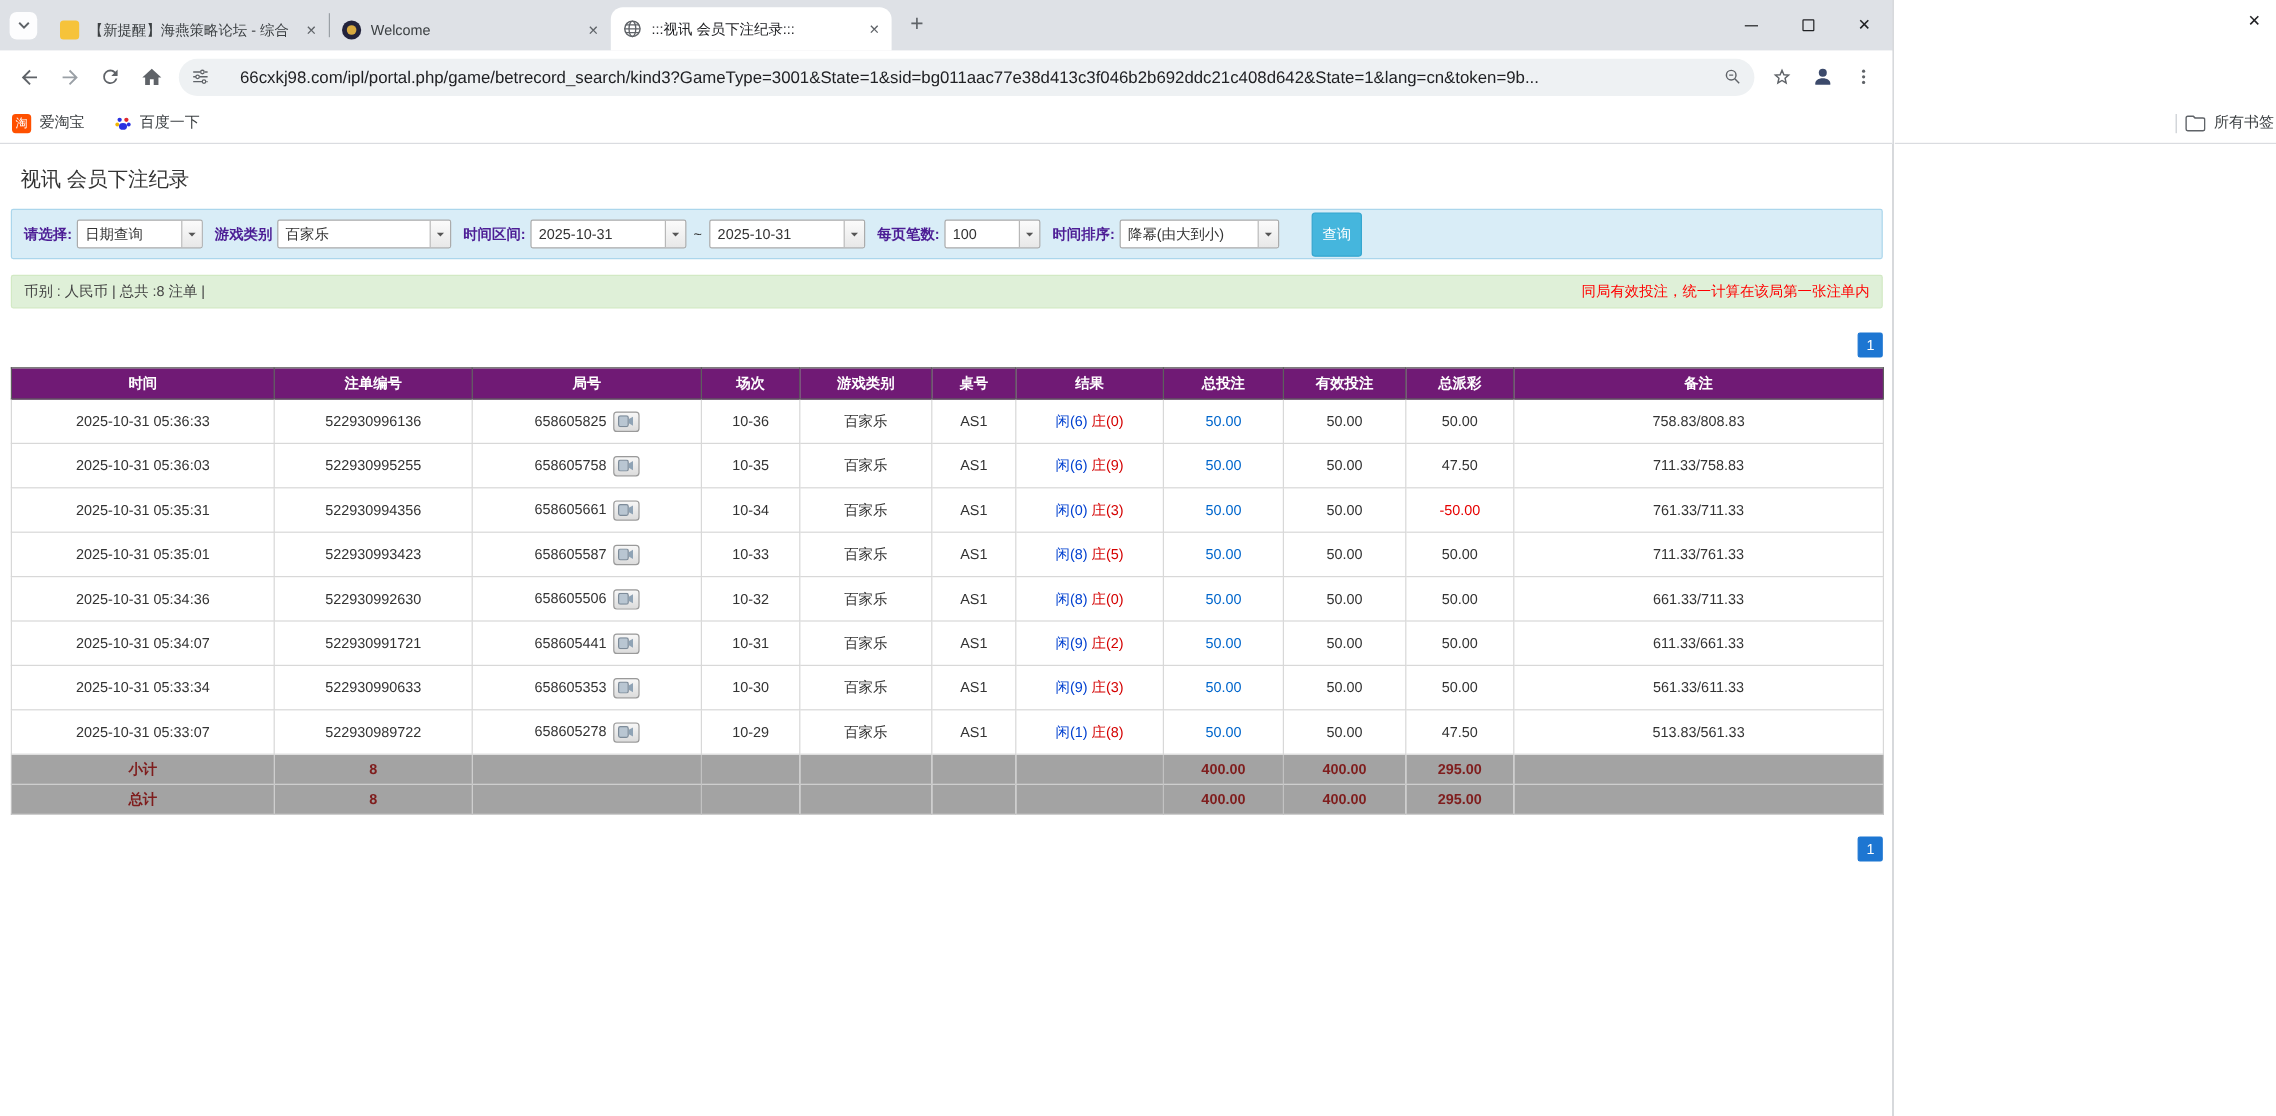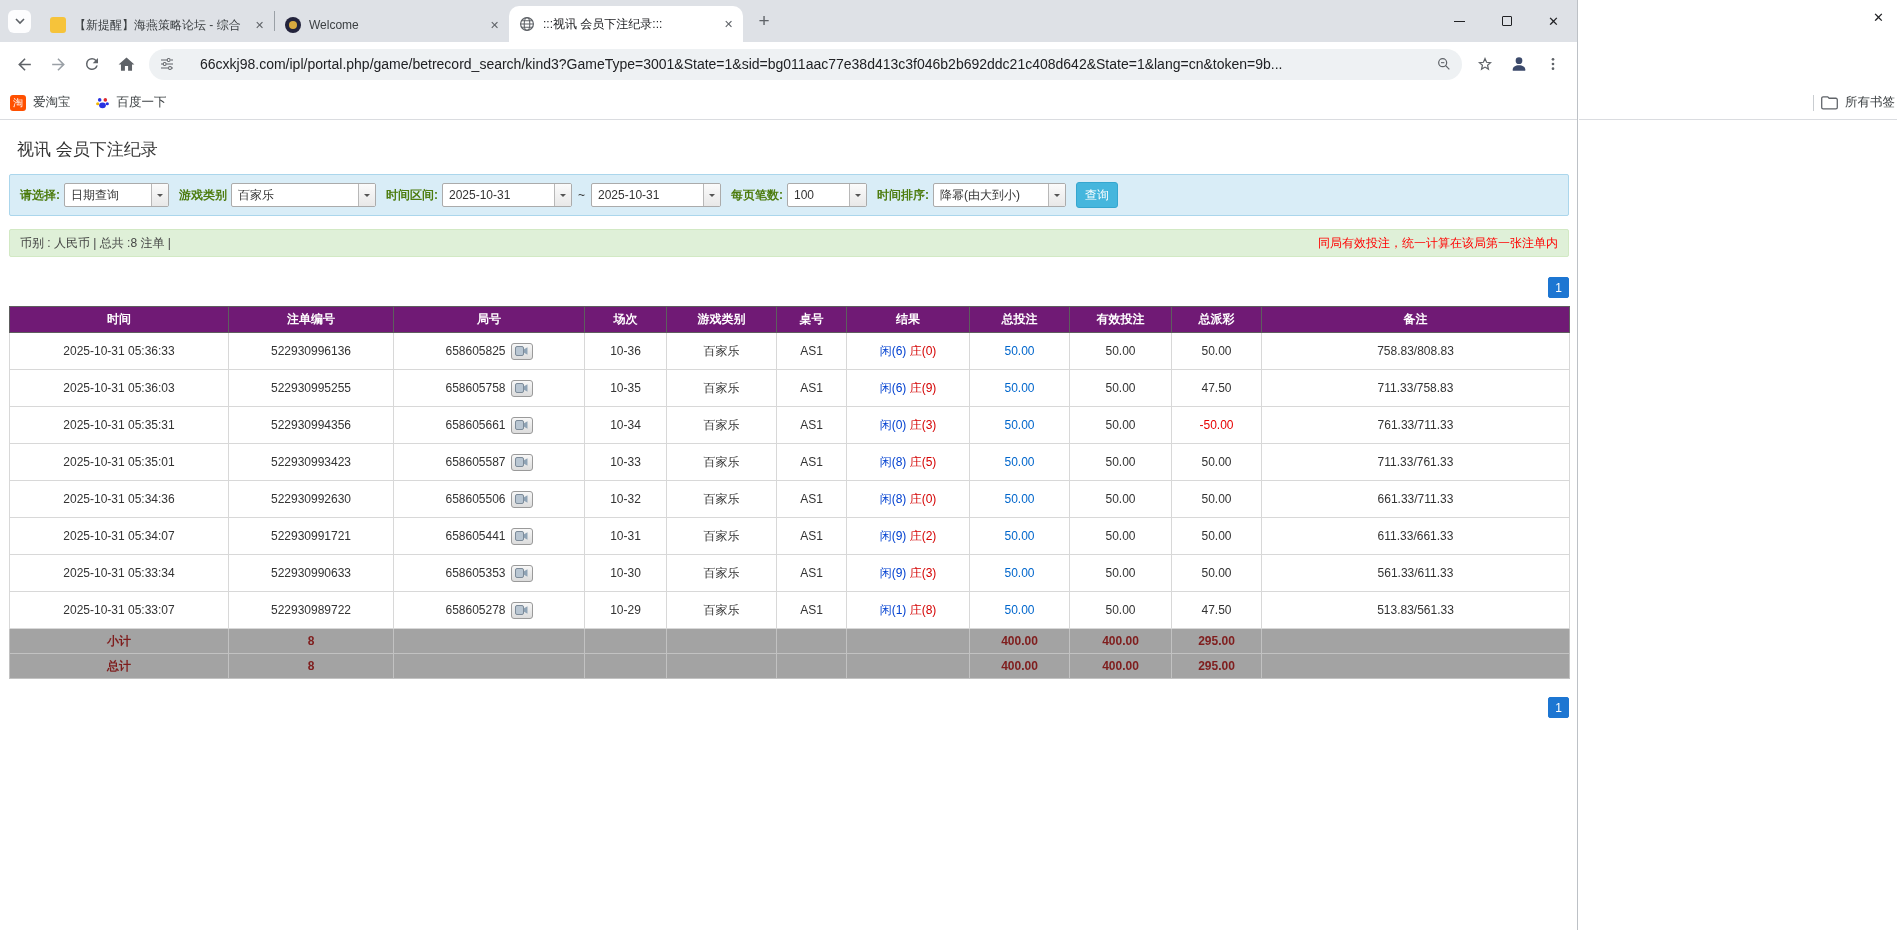--- a/index.html
+++ b/index.html
@@ -57,30 +57,30 @@
     color:#3c4043; cursor:pointer; }
   .bm-ico-taobao { width:16px; height:16px; background:#ff5000; border-radius:3px; color:#fff;
     font-size:10px; display:flex; align-items:center; justify-content:center; }
 
   
   .page { padding:0 9px; width:1578px; }
   .page-title { margin:18px 0 0 8px; font-size:17px; font-weight:400; color:#333; }
 
   .filter-bar { margin-top:13px; height:42px; background:#d9edf7; border:1px solid #abd6ec;
     border-radius:2px; display:flex; align-items:center; padding:0 10px; }
-  .flabel { font-size:12px; font-weight:bold; color:#4d7c0f; margin:0 4px 0 10px; white-space:nowrap; }
+  .flabel { font-size:12px; font-weight:bold; color:#4c1d95; margin:0 4px 0 10px; white-space:nowrap; }
   .flabel:first-child { margin-left:0; }
   .sel { height:24px; background:#fff; border:1px solid #ababab; border-radius:2px;
     display:inline-flex; align-items:stretch; font-size:12px; color:#333; cursor:pointer; overflow:hidden; }
   .sel-text { flex:1; display:flex; align-items:center; padding:0 6px; white-space:nowrap; overflow:hidden; }
   .sel-btn { width:17px; border-left:1px solid #b8b8b8; background:linear-gradient(#fbfbfb,#e8e8e8);
     display:flex; align-items:center; justify-content:center; }
   .tri-down { width:0; height:0; border:3.5px solid transparent; border-top-color:#555; margin-top:4px; }
   .range-sep { font-size:12px; color:#333; margin:0 6px; }
-  .search-button { height:26px; margin-left:10px; padding:0 8px; background:#45b6dd;
+  .search-button { height:37px; margin-left:27px; padding:0 8px; background:#45b6dd;
     border:1px solid #35a6cf; border-radius:3px; color:#fff; font-size:12px; cursor:pointer;
     display:flex; align-items:center; }
 
   .summary-bar { margin-top:13px; height:28px; background:#dff0d8; border:1px solid #d2e9c4;
     border-radius:2px; display:flex; align-items:center; justify-content:space-between;
     padding:0 10px; font-size:12px; color:#444; }
   .summary-note { color:#f00; }
 
   .pag-row { display:flex; justify-content:flex-end; margin-top:20px; }
   .pag-button { min-width:20px; height:21px; padding:0 6px; background:#1d76d2;

